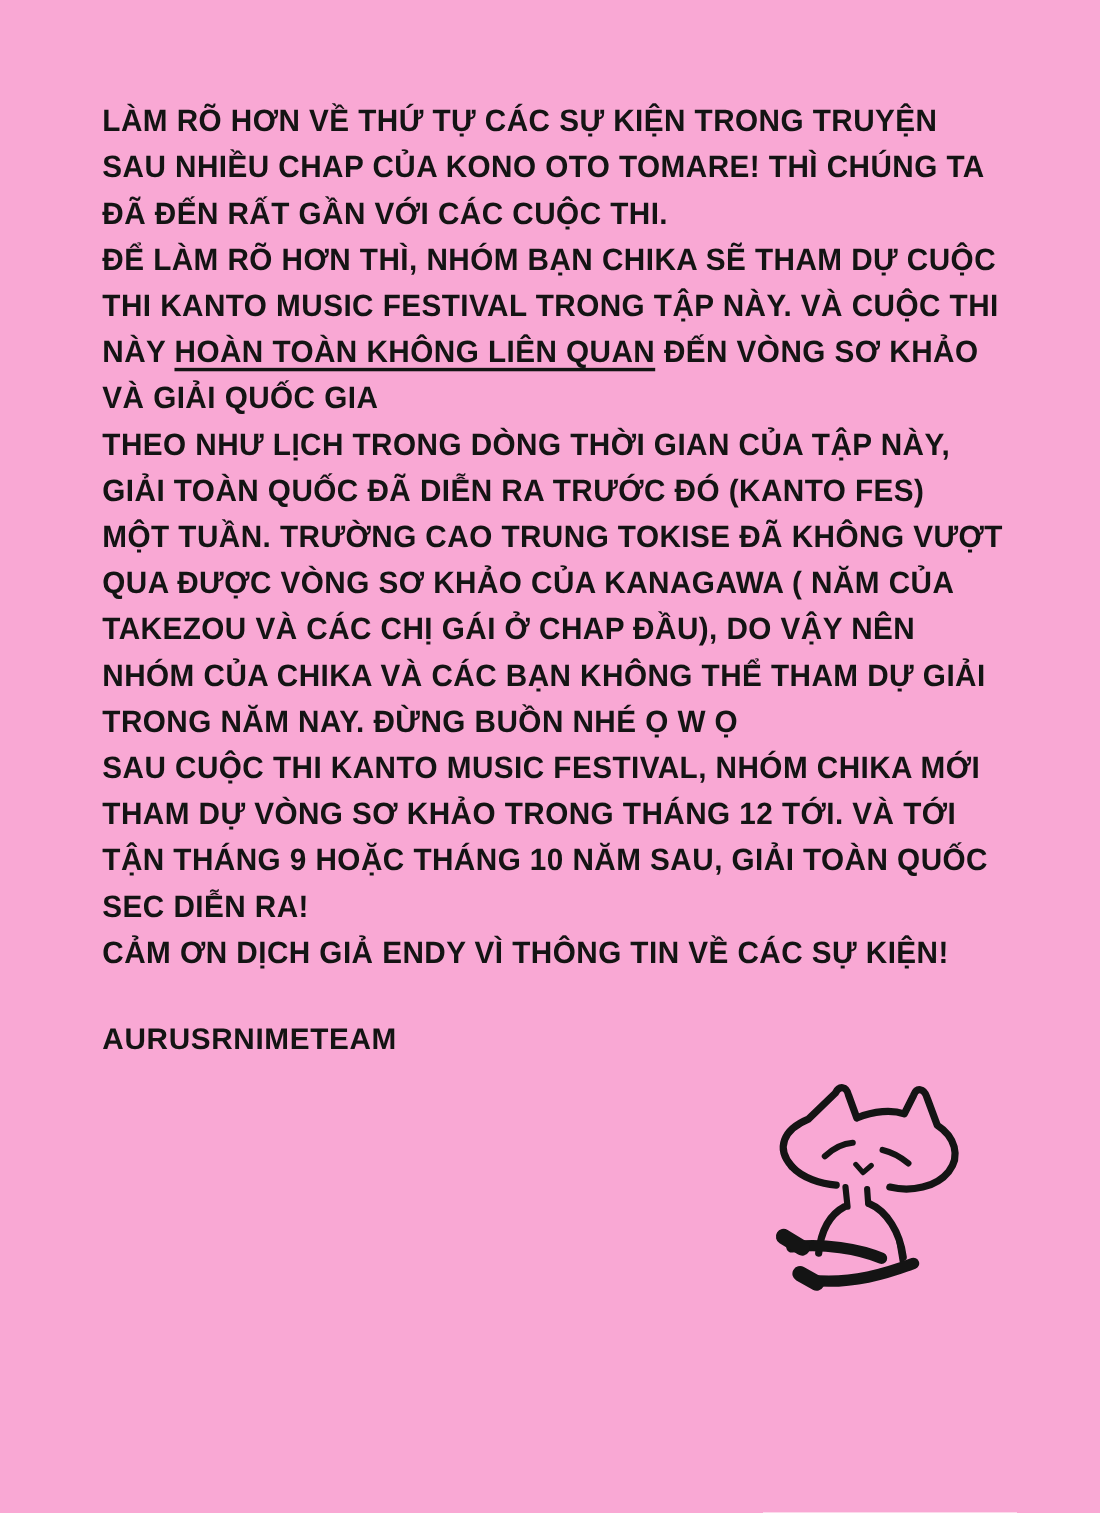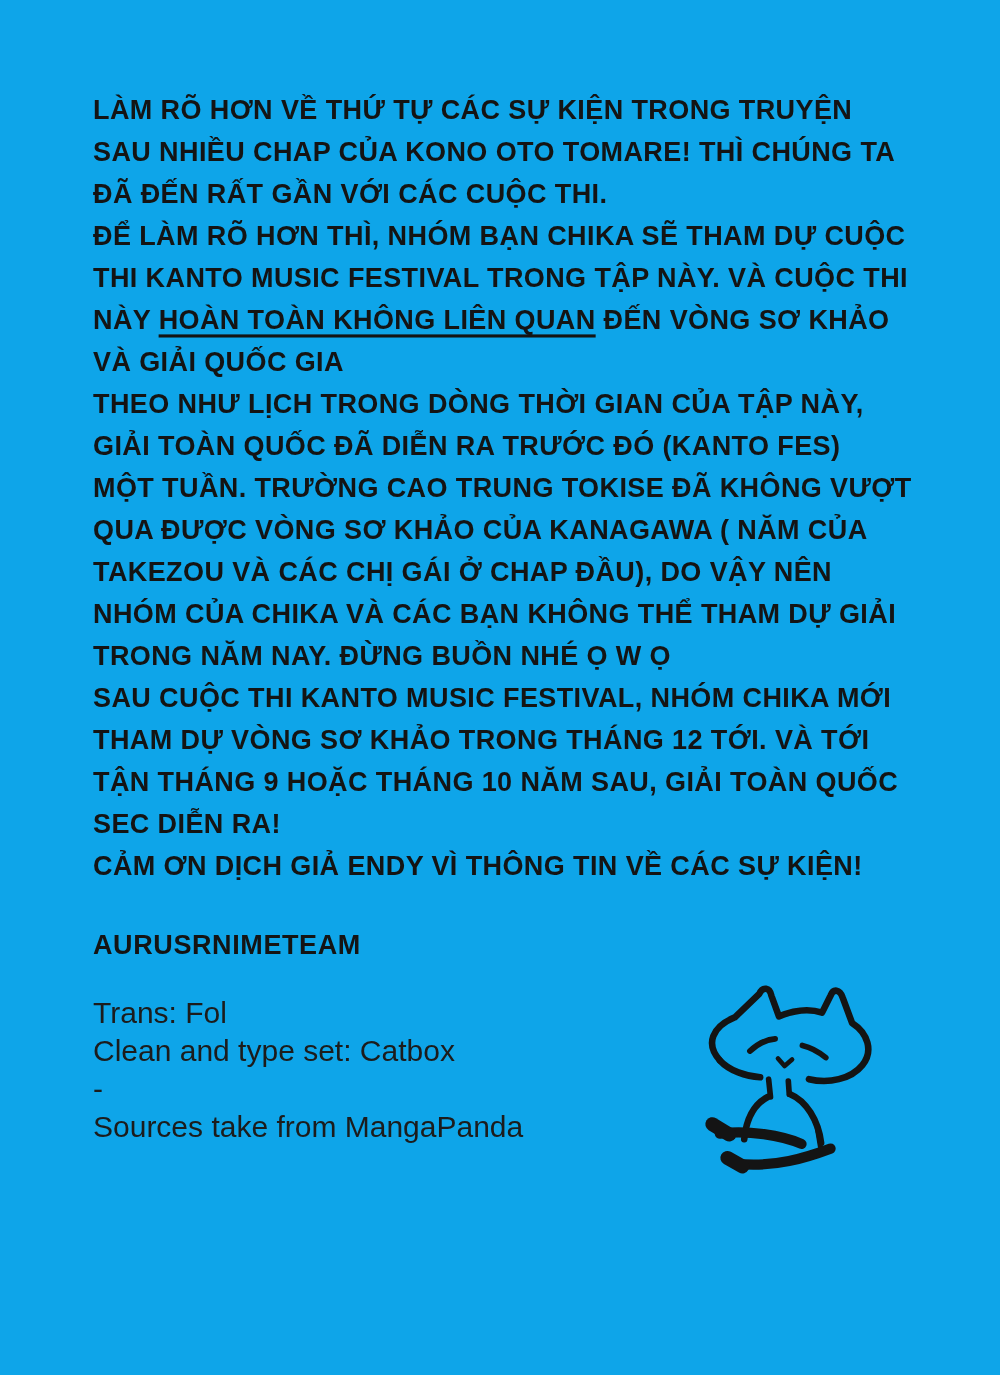--- a/index.html
+++ b/index.html
@@ -8,21 +8,21 @@
     background: #ffffff;
     font-family: "Liberation Sans", sans-serif;
     color: #141414;
     overflow: hidden;
     position: relative;
   }
   .page {
     position: absolute;
     left: 0; top: 0;
     width: 1000px; height: 1375px;
-    background: #0ea5e9;
+    background: #f9a8d4;
   }
   .note-block {
     position: absolute;
     left: 93px; top: 88px;
     width: 840px;
   }
   .note-line {
     font-family: "Liberation Sans", sans-serif;
     font-weight: 700;
     font-size: 27px;
@@ -89,26 +89,20 @@
     <div class="note-line">TRONG NĂM NAY. ĐỪNG BUỒN NHÉ Ọ W Ọ</div>
     <div class="note-line">SAU CUỘC THI KANTO MUSIC FESTIVAL, NHÓM CHIKA MỚI</div>
     <div class="note-line">THAM DỰ VÒNG SƠ KHẢO TRONG THÁNG 12 TỚI. VÀ TỚI</div>
     <div class="note-line">TẬN THÁNG 9 HOẶC THÁNG 10 NĂM SAU, GIẢI TOÀN QUỐC</div>
     <div class="note-line">SEC DIỄN RA!</div>
     <div class="note-line">CẢM ƠN DỊCH GIẢ ENDY VÌ THÔNG TIN VỀ CÁC SỰ KIỆN!</div>
   </div>
 
   <div class="team-name">AURUSRNIMETEAM</div>
 
-  <div class="credits-block">
-    <div class="credit-line">Trans: Fol</div>
-    <div class="credit-line">Clean and type set: Catbox</div>
-    <div class="credit-line">-</div>
-    <div class="credit-line">Sources take from MangaPanda</div>
-  </div>
 
   <div class="cat-doodle">
     <svg viewBox="0 0 240 230" width="225" height="220" fill="none" stroke="#141414" stroke-linecap="round" stroke-linejoin="round">
 
       <path stroke-width="7" d="M34,92 C18,74 26,56 50,46 L76,21 C80,13 87,14 89,23 L97,45 C114,38 131,37 143,41 L152,23 C155,15 162,16 165,25 L175,52 C192,63 198,82 186,97 C174,112 150,117 129,112"></path>
 
       <path stroke-width="7" d="M34,92 C44,103 62,109 77,110"></path>
 
       <path stroke-width="6" d="M66,82 Q79,70 93,69"></path>
 

